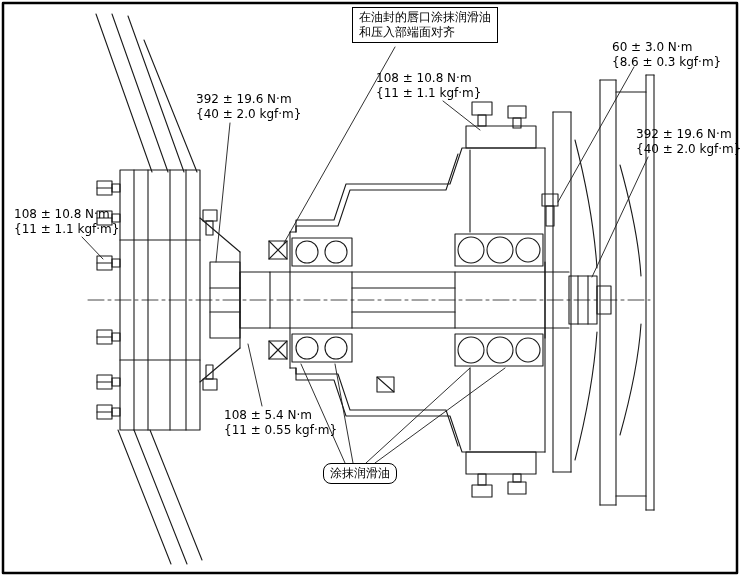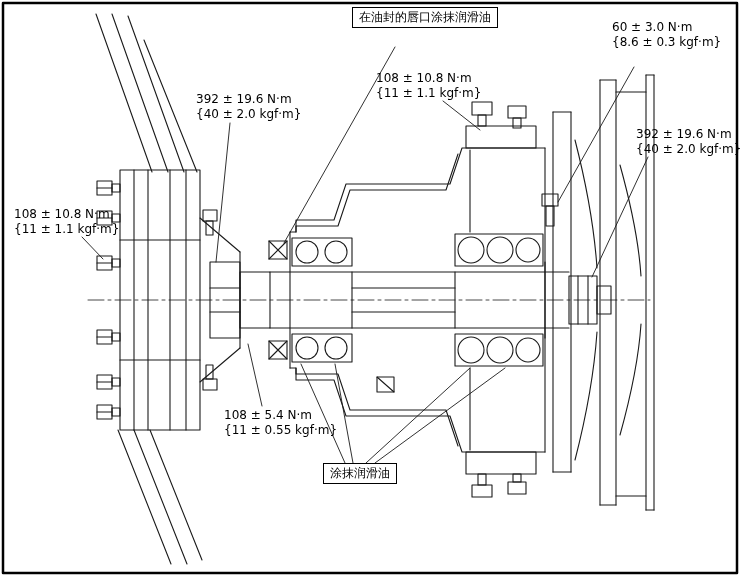--- a/index.html
+++ b/index.html
@@ -203,23 +203,24 @@
       <path d="M262 406 L248 344"></path>
       <path d="M345 463 L301 364"></path>
       <path d="M353 463 L335 364"></path>
       <path d="M366 463 L470 368"></path>
       <path d="M375 463 L505 368"></path>
     </g>
   </svg>
 
   <div class="label boxed" style="left:352px; top:7px;" data-name="oil-seal-instruction-callout">
     <div data-name="oil-seal-instruction-line1">在油封的唇口涂抹润滑油</div>
-  </div>
-
-  <div class="label" style="left:612px; top:20px;" data-name="torque-label-60nm">
+    <div data-name="oil-seal-instruction-line2">和压入部端面对齐</div>
+  </div>
+
+  <div class="label" style="left:612px; top:40px;" data-name="torque-label-60nm">
     <div data-name="torque-60nm-value">60 ± 3.0 N·m</div>
     <div data-name="torque-60nm-kgf">{8.6 ± 0.3 kgf·m}</div>
   </div>
 
   <div class="label" style="left:376px; top:71px;" data-name="torque-label-108nm-top">
     <div data-name="torque-108nm-top-value">108 ± 10.8 N·m</div>
     <div data-name="torque-108nm-top-kgf">{11 ± 1.1 kgf·m}</div>
   </div>
 
   <div class="label" style="left:196px; top:92px;" data-name="torque-label-392nm-left">
@@ -235,17 +236,17 @@
   <div class="label" style="left:14px; top:207px;" data-name="torque-label-108nm-left">
     <div data-name="torque-108nm-left-value">108 ± 10.8 N·m</div>
     <div data-name="torque-108nm-left-kgf">{11 ± 1.1 kgf·m}</div>
   </div>
 
   <div class="label" style="left:224px; top:408px;" data-name="torque-label-108nm-bottom">
     <div data-name="torque-108nm-bottom-value">108 ± 5.4 N·m</div>
     <div data-name="torque-108nm-bottom-kgf">{11 ± 0.55 kgf·m}</div>
   </div>
 
-  <div class="label boxed" style="left:323px; top:463px;" data-name="lubricant-callout">
+  <div class="label boxed" style="left:323px; top:463px;border-radius:8px;" data-name="lubricant-callout">
     <div data-name="lubricant-callout-text">涂抹润滑油</div>
   </div>
 
 </div>
 
 </body></html>

